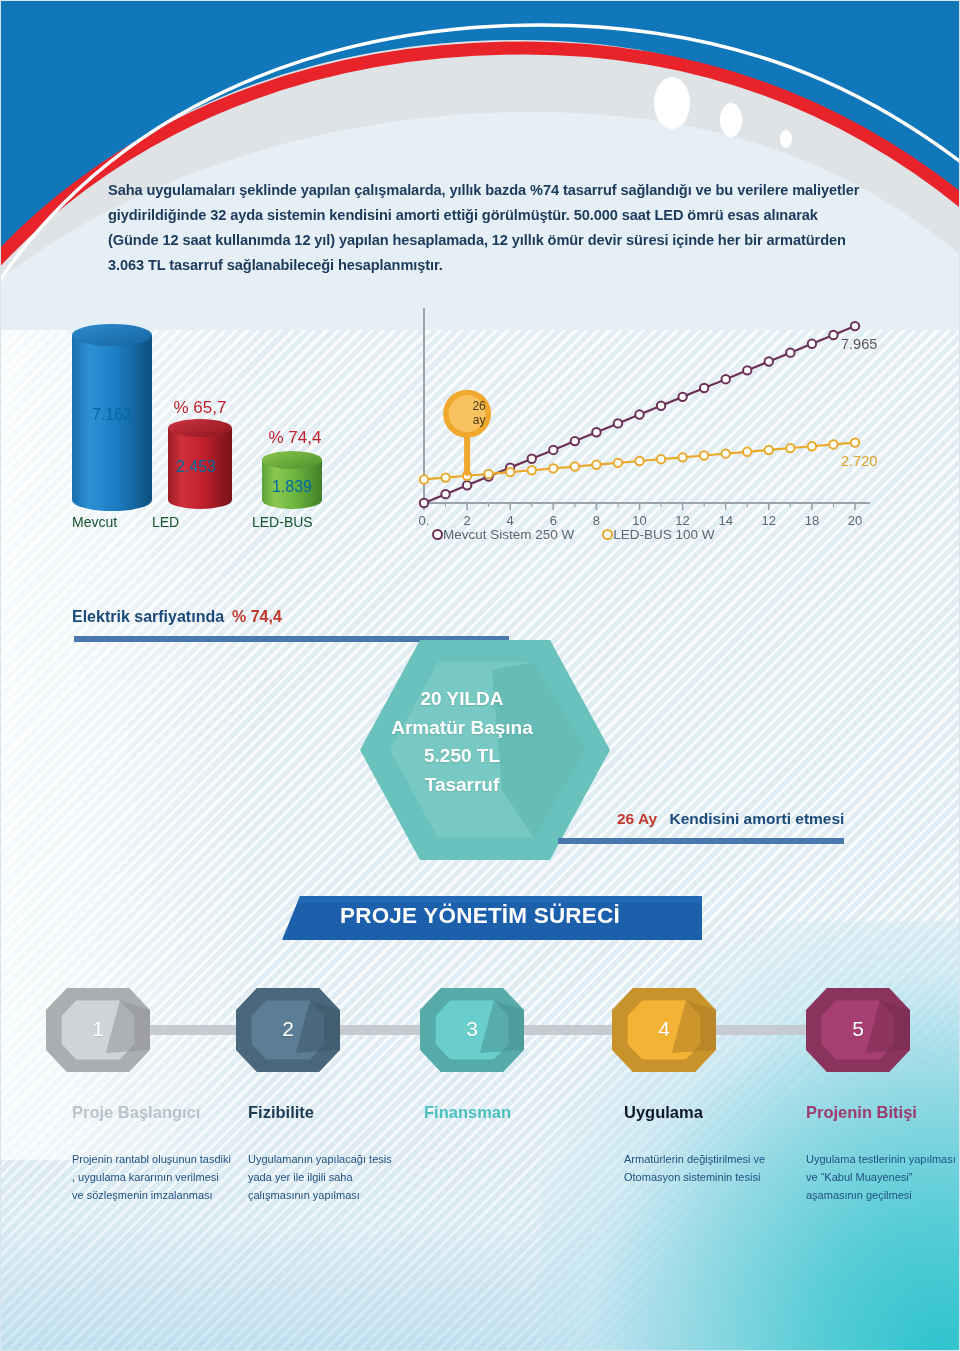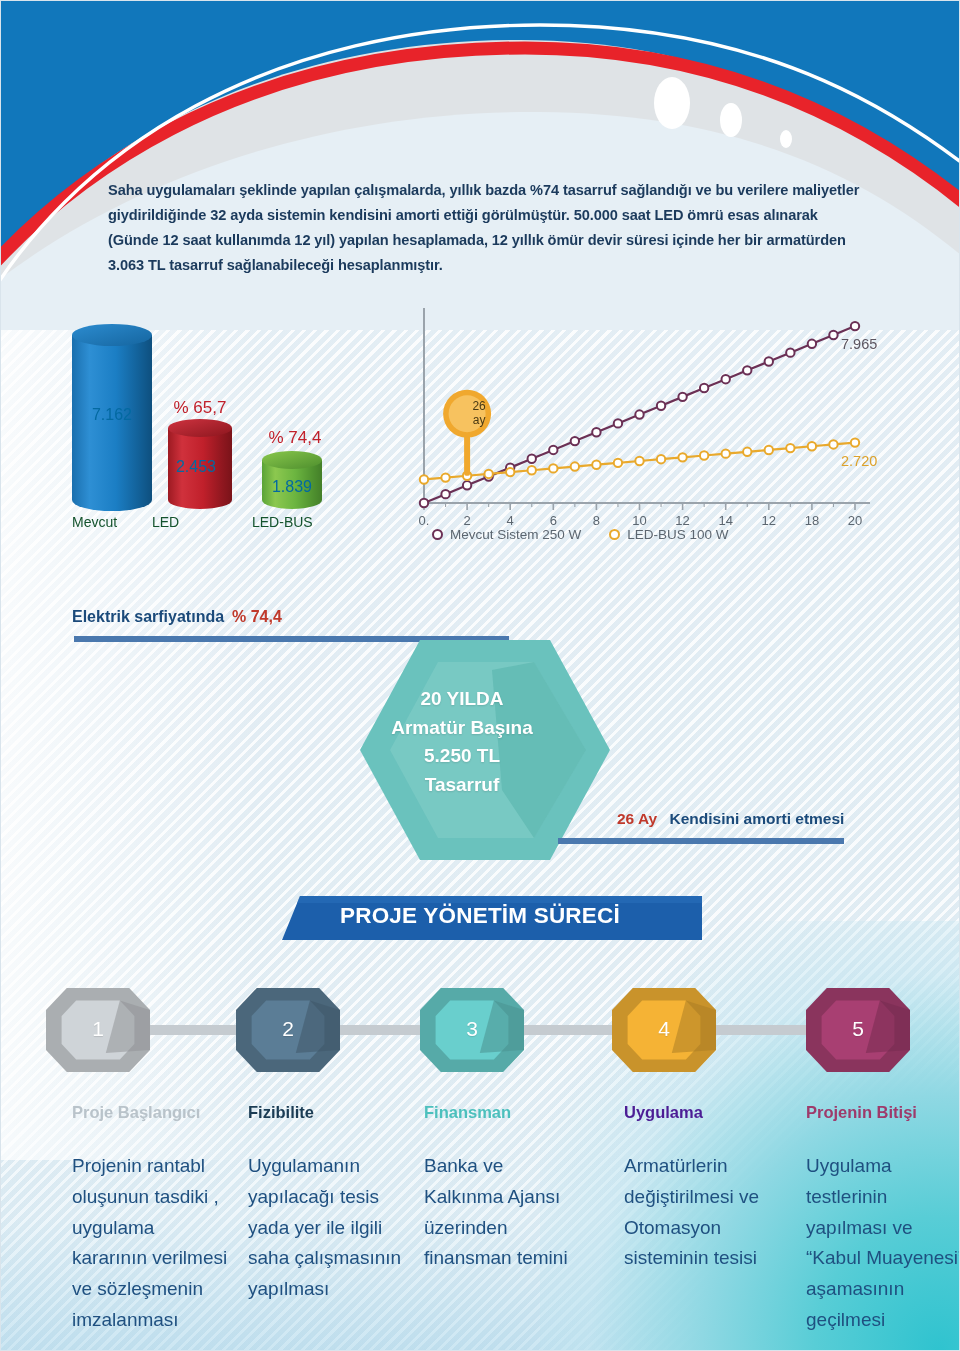--- a/index.html
+++ b/index.html
@@ -60,21 +60,21 @@
   }
   .barvalue {
     position:absolute; color:#0369a1; font-size:16px; font-weight:500; text-align:center;
   }
   .barpct { position:absolute; font-size:17px; font-weight:500; text-align:center; }
   
   .linechart { position:absolute; left:400px; top:300px; width:500px; height:250px; }
   .axis-label { position:absolute; color:#5c6670; font-size:13px; }
   .legend { position:absolute; left:432px; top:527px; display:flex; gap:28px; align-items:center;
             font-size:13.5px; color:#5c6670; }
-  .legend-item { display:flex; align-items:center; gap:7px; }
+  .legend-item { display:flex; align-items:center; }
   .lg-dot { width:11px; height:11px; border-radius:50%; background:#fff; }
   
   .elek-row { position:absolute; left:72px; top:608px; font-size:16px; color:#1b4a7a; font-weight:600; }
   .elek-pct { position:absolute; left:232px; top:608px; font-size:16px; color:#c0392b; font-weight:600; }
   .blue-rule-1 { position:absolute; left:74px; top:636px; width:435px; height:6px; background:#4a78ae; }
   .hexbadge-wrap { position:absolute; left:352px; top:640px; width:300px; height:220px; }
   .hexbadge-text {
     position:absolute; left:372px; top:685px; width:180px;
     text-align:center; color:#ffffff; font-weight:bold; font-size:19px; line-height:1.5;
     text-shadow:0 1px 2px rgba(0,0,0,0.13);
@@ -92,21 +92,21 @@
   
   .steps { position:absolute; left:0; top:975px; width:960px; height:120px; }
   .step-num {
     position:absolute; color:#ffffff; font-size:21px; width:60px; text-align:center;
     text-shadow:0 1px 1px rgba(0,0,0,0.12);
   }
   
   .cols { position:absolute; left:0; top:1103px; width:960px; }
   .col { position:absolute; width:160px; }
   .col-title { font-size:16.5px; font-weight:600; margin-bottom:22px; }
-  .col-body { font-size:19px; line-height:1.62; color:#1f5080;margin-top:29px; }
+  .col-body { font-size:11px; line-height:1.62; color:#1f5080;margin-top:29px; }
   
   .page-border { position:absolute; inset:0; border:1px solid #d9e4ec; pointer-events:none; }
 </style>
 </head>
 <body>
 
 <div id="page">
 
   <div class="bg-base"></div>
   <div class="bg-stripes"></div>
@@ -400,24 +400,23 @@
         <div class="col" style="left: 72px; top: 0px;">
           <div class="col-title" style="color: rgb(185, 195, 202);">Proje Başlangıcı</div>
           <div class="col-body">Projenin rantabl oluşunun tasdiki , uygulama kararının verilmesi ve sözleşmenin imzalanması</div>
         </div>
         <div class="col" style="left: 248px; top: 0px;">
           <div class="col-title" style="color: rgb(27, 60, 84);">Fizibilite</div>
           <div class="col-body">Uygulamanın yapılacağı tesis yada yer ile ilgili saha çalışmasının yapılması</div>
         </div>
         <div class="col" style="left: 424px; top: 0px;">
           <div class="col-title" style="color: rgb(76, 192, 189);">Finansman</div>
-          <div class="col-body">Banka ve Kalkınma Ajansı üzerinden finansman temini</div>
         </div>
         <div class="col" style="left: 624px; top: 0px;">
-          <div class="col-title" style="color: #4c1d95;">Uygulama</div>
+          <div class="col-title" style="color: #0f172a;">Uygulama</div>
           <div class="col-body">Armatürlerin değiştirilmesi ve Otomasyon sisteminin tesisi</div>
         </div>
         <div class="col" style="left: 806px; top: 0px;">
           <div class="col-title" style="color: rgb(158, 58, 107);">Projenin Bitişi</div>
           <div class="col-body">Uygulama testlerinin yapılması ve “Kabul Muayenesi” aşamasının geçilmesi</div>
         </div>
       </div>
   </div>
 
   <div class="page-border"></div>

